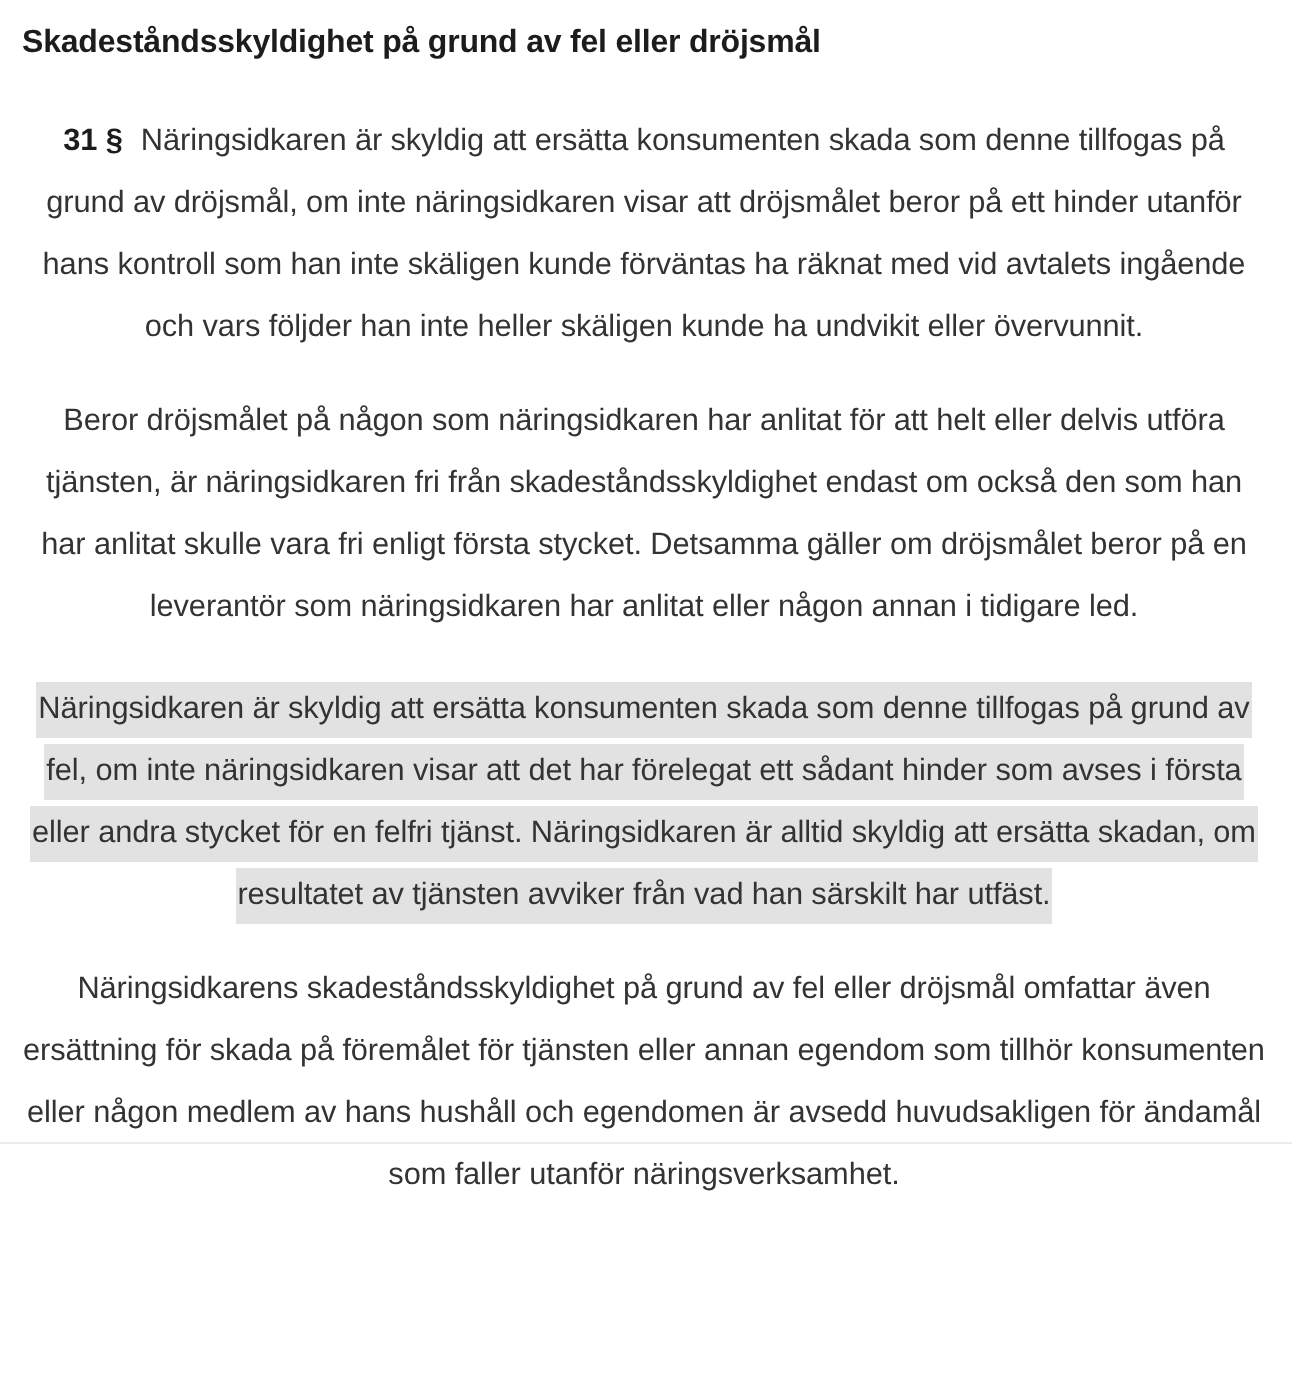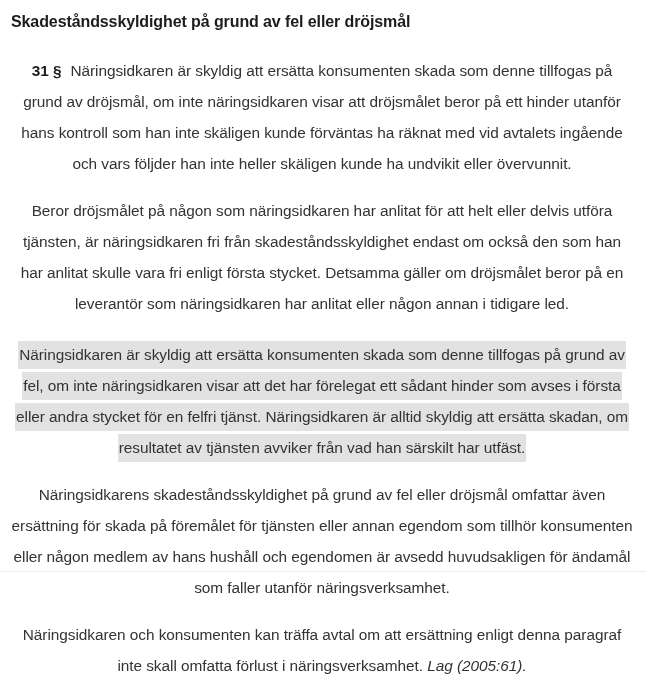--- a/index.html
+++ b/index.html
@@ -91,17 +91,16 @@
   <h1 class="doc-heading">Skadeståndsskyldighet på grund av fel eller dröjsmål</h1>
 
   <p class="para first"><span class="section-marker">31 §</span><span>Näringsidkaren är skyldig att ersätta konsumenten skada som denne tillfogas på grund av dröjsmål, om inte näringsidkaren visar att dröjsmålet beror på ett hinder utanför hans kontroll som han inte skäligen kunde förväntas ha räknat med vid avtalets ingående och vars följder han inte heller skäligen kunde ha undvikit eller övervunnit.</span></p>
 
   <p class="para">Beror dröjsmålet på någon som näringsidkaren har anlitat för att helt eller delvis utföra tjänsten, är näringsidkaren fri från skadeståndsskyldighet endast om också den som han har anlitat skulle vara fri enligt första stycket. Detsamma gäller om dröjsmålet beror på en leverantör som näringsidkaren har anlitat eller någon annan i tidigare led.</p>
 
   <p class="para highlighted"><span class="hl">Näringsidkaren är skyldig att ersätta konsumenten skada som denne tillfogas på grund av fel, om inte näringsidkaren visar att det har förelegat ett sådant hinder som avses i första eller andra stycket för en felfri tjänst. Näringsidkaren är alltid skyldig att ersätta skadan, om resultatet av tjänsten avviker från vad han särskilt har utfäst.</span></p>
 
   <p class="para">Näringsidkarens skadeståndsskyldighet på grund av fel eller dröjsmål omfattar även ersättning för skada på föremålet för tjänsten eller annan egendom som tillhör konsumenten eller någon medlem av hans hushåll och egendomen är avsedd huvudsakligen för ändamål som faller utanför näringsverksamhet.</p>
 
-  <p class="para"><span>Näringsidkaren och konsumenten kan träffa avtal om att ersättning enligt denna paragraf inte skall omfatta förlust i näringsverksamhet.</span> <span class="law-ref">Lag (2005:61).</span></p>
 
   <div class="bottom-rule"></div>
 
 </div>
 
 </body></html>

